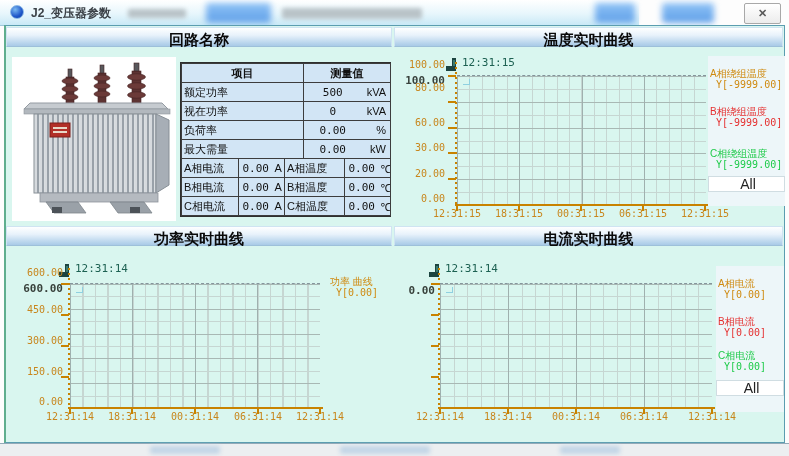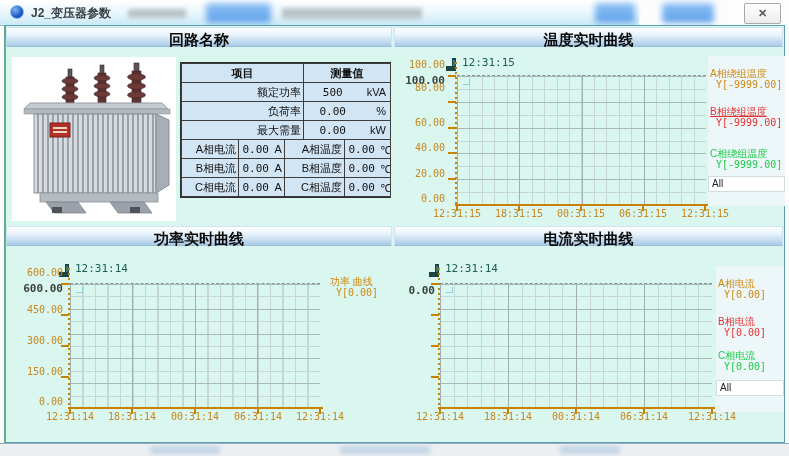--- a/index.html
+++ b/index.html
@@ -28,21 +28,21 @@
 
   
   .panel-title{height:20px;background:linear-gradient(#feffff,#e8f2fb 40%,#b7d4ec 85%,#a9cae7);
     border:1px solid #cfe4f2;border-bottom:1px solid #9dc0da;box-sizing:border-box;
     text-align:center;line-height:24px;font-size:15px;font-weight:bold;color:#0a0a0a;}
 
   
   .meas-table{border-collapse:collapse;table-layout:fixed;background:#d2e5f5;}
   .meas-table td{border:1px solid #3d3d3d;font-size:11px;color:#111;
     height:18px;padding:0 2px;overflow:hidden;white-space:nowrap;margin-top:8px;}
-  .meas-table td.lbl{text-align:right;}
+  .meas-table td.lbl{text-align:left;}
   .meas-table td.val{text-align:center;border-right:none;}
   .meas-table td.unit{text-align:right;border-left:none;padding-right:4px;}
   .meas-table td.hdr{text-align:center;font-weight:bold;}
   #tbl-wrap{border:1px solid #2f2f2f;}
 
   
   .plot{box-sizing:border-box;border-top:1px dashed #85959c;}
   .t-plot{background-image:
      repeating-linear-gradient(to right,#9fb0ae 0 1px,transparent 1px 62.25px),
      repeating-linear-gradient(to bottom,#a8b8b4 0 1px,transparent 1px 25.8px),
@@ -68,21 +68,21 @@
   .ylab-dark{width:60px;text-align:right;font-size:11px;font-weight:bold;color:#39423c;}
   .xlab{width:56px;text-align:center;font-size:10px;color:#c8861c;}
   .cursor-time{font-size:11px;color:#1d6152;}
   .legend-col{background:#edf6f9;}
   .leg-name{font-size:10px;line-height:11px;white-space:nowrap;}
   .leg-scale{font-size:10px;line-height:11px;padding-left:6px;white-space:nowrap;}
   .pen-a{color:#cf8a10;}
   .pen-b{color:#e53030;}
   .pen-c{color:#1ecb4a;}
   .leg-all{background:#ffffff;border:1px solid #d0dde2;box-sizing:border-box;
-    font-size:10px;color:#222;line-height:14px;padding-left:3px;}
+    font-size:14px;color:#222;line-height:14px;padding-left:3px;text-align:center;}
 </style>
 </head>
 <body>
 
 <div id="root">
 
   <div id="titlebar" class="abs">
     <div id="app-icon" class="abs"></div>
     <div id="win-title" class="abs">J2_变压器参数</div>
     <div class="abs redact-text" style="left:128px;top:9px;width:58px;height:9px;"></div>
@@ -153,20 +153,25 @@
           <col style="width:29px">
         </colgroup>
       <tbody>
           <tr>
         <td class="hdr">项目</td>
         <td class="hdr" colspan="2">测量值</td>
       </tr>
       <tr>
         <td class="lbl">额定功率</td>
         <td class="val num">500</td>
+        <td class="unit">kVA</td>
+      </tr>
+      <tr>
+        <td class="lbl">视在功率</td>
+        <td class="val num">0</td>
         <td class="unit">kVA</td>
       </tr>
       <tr>
         <td class="lbl">负荷率</td>
         <td class="val num">0.00</td>
         <td class="unit">%</td>
       </tr>
       <tr>
         <td class="lbl">最大需量</td>
         <td class="val num">0.00</td>
@@ -231,32 +236,32 @@
   <div class="abs ytick" style="left:448px;top:178px;"></div>
   <div class="abs xtick" style="left:456px;top:206px;"></div>
   <div class="abs xtick" style="left:518px;top:206px;"></div>
   <div class="abs xtick" style="left:580px;top:206px;"></div>
   <div class="abs xtick" style="left:642px;top:206px;"></div>
   <div class="abs xtick" style="left:704px;top:206px;"></div>
   <div class="abs ylab num" style="left:385px;top:59px;">100.00</div>
   <div class="abs ylab-dark num" style="left:385px;top:74px;">100.00</div>
   <div class="abs ylab num" style="left:385px;top:82px;">80.00</div>
   <div class="abs ylab num" style="left:385px;top:117px;">60.00</div>
-  <div class="abs ylab num" style="left:385px;top:142px;">40.00</div>
+  <div class="abs ylab num" style="left:385px;top:142px;">30.00</div>
   <div class="abs ylab num" style="left:385px;top:168px;">20.00</div>
   <div class="abs ylab num" style="left:385px;top:193px;">0.00</div>
   <div class="abs xlab num" style="left:429px;top:208px;">12:31:15</div>
   <div class="abs xlab num" style="left:491px;top:208px;">18:31:15</div>
   <div class="abs xlab num" style="left:553px;top:208px;">00:31:15</div>
   <div class="abs xlab num" style="left:615px;top:208px;">06:31:15</div>
   <div class="abs xlab num" style="left:677px;top:208px;">12:31:15</div>
   <div class="abs legend-col" style="left:708px;top:56px;width:77px;height:150px;">
     <div class="abs leg-name pen-a" style="left:2px;top:12px;">A相绕组温度</div>
     <div class="abs leg-scale pen-a num" style="left:2px;top:23px;">Y[-9999.00]</div>
-    <div class="abs leg-name pen-b" style="left:2px;top:50px;text-decoration:underline;">B相绕组温度</div>
+    <div class="abs leg-name pen-b" style="left:2px;top:50px;">B相绕组温度</div>
     <div class="abs leg-scale pen-b num" style="left:2px;top:61px;">Y[-9999.00]</div>
     <div class="abs leg-name pen-c" style="left:2px;top:92px;">C相绕组温度</div>
     <div class="abs leg-scale pen-c num" style="left:2px;top:103px;">Y[-9999.00]</div>
     <div class="abs leg-all" style="left:0;top:120px;width:77px;height:16px;">All</div>
   </div>
 
   <div class="abs" style="left:59px;top:264px;">
     <svg width="13" height="15">
         <rect x="6" y="0" width="4" height="10" fill="#1c4440"></rect>
         <rect x="0" y="8" width="10" height="5" fill="#1c4440"></rect>

